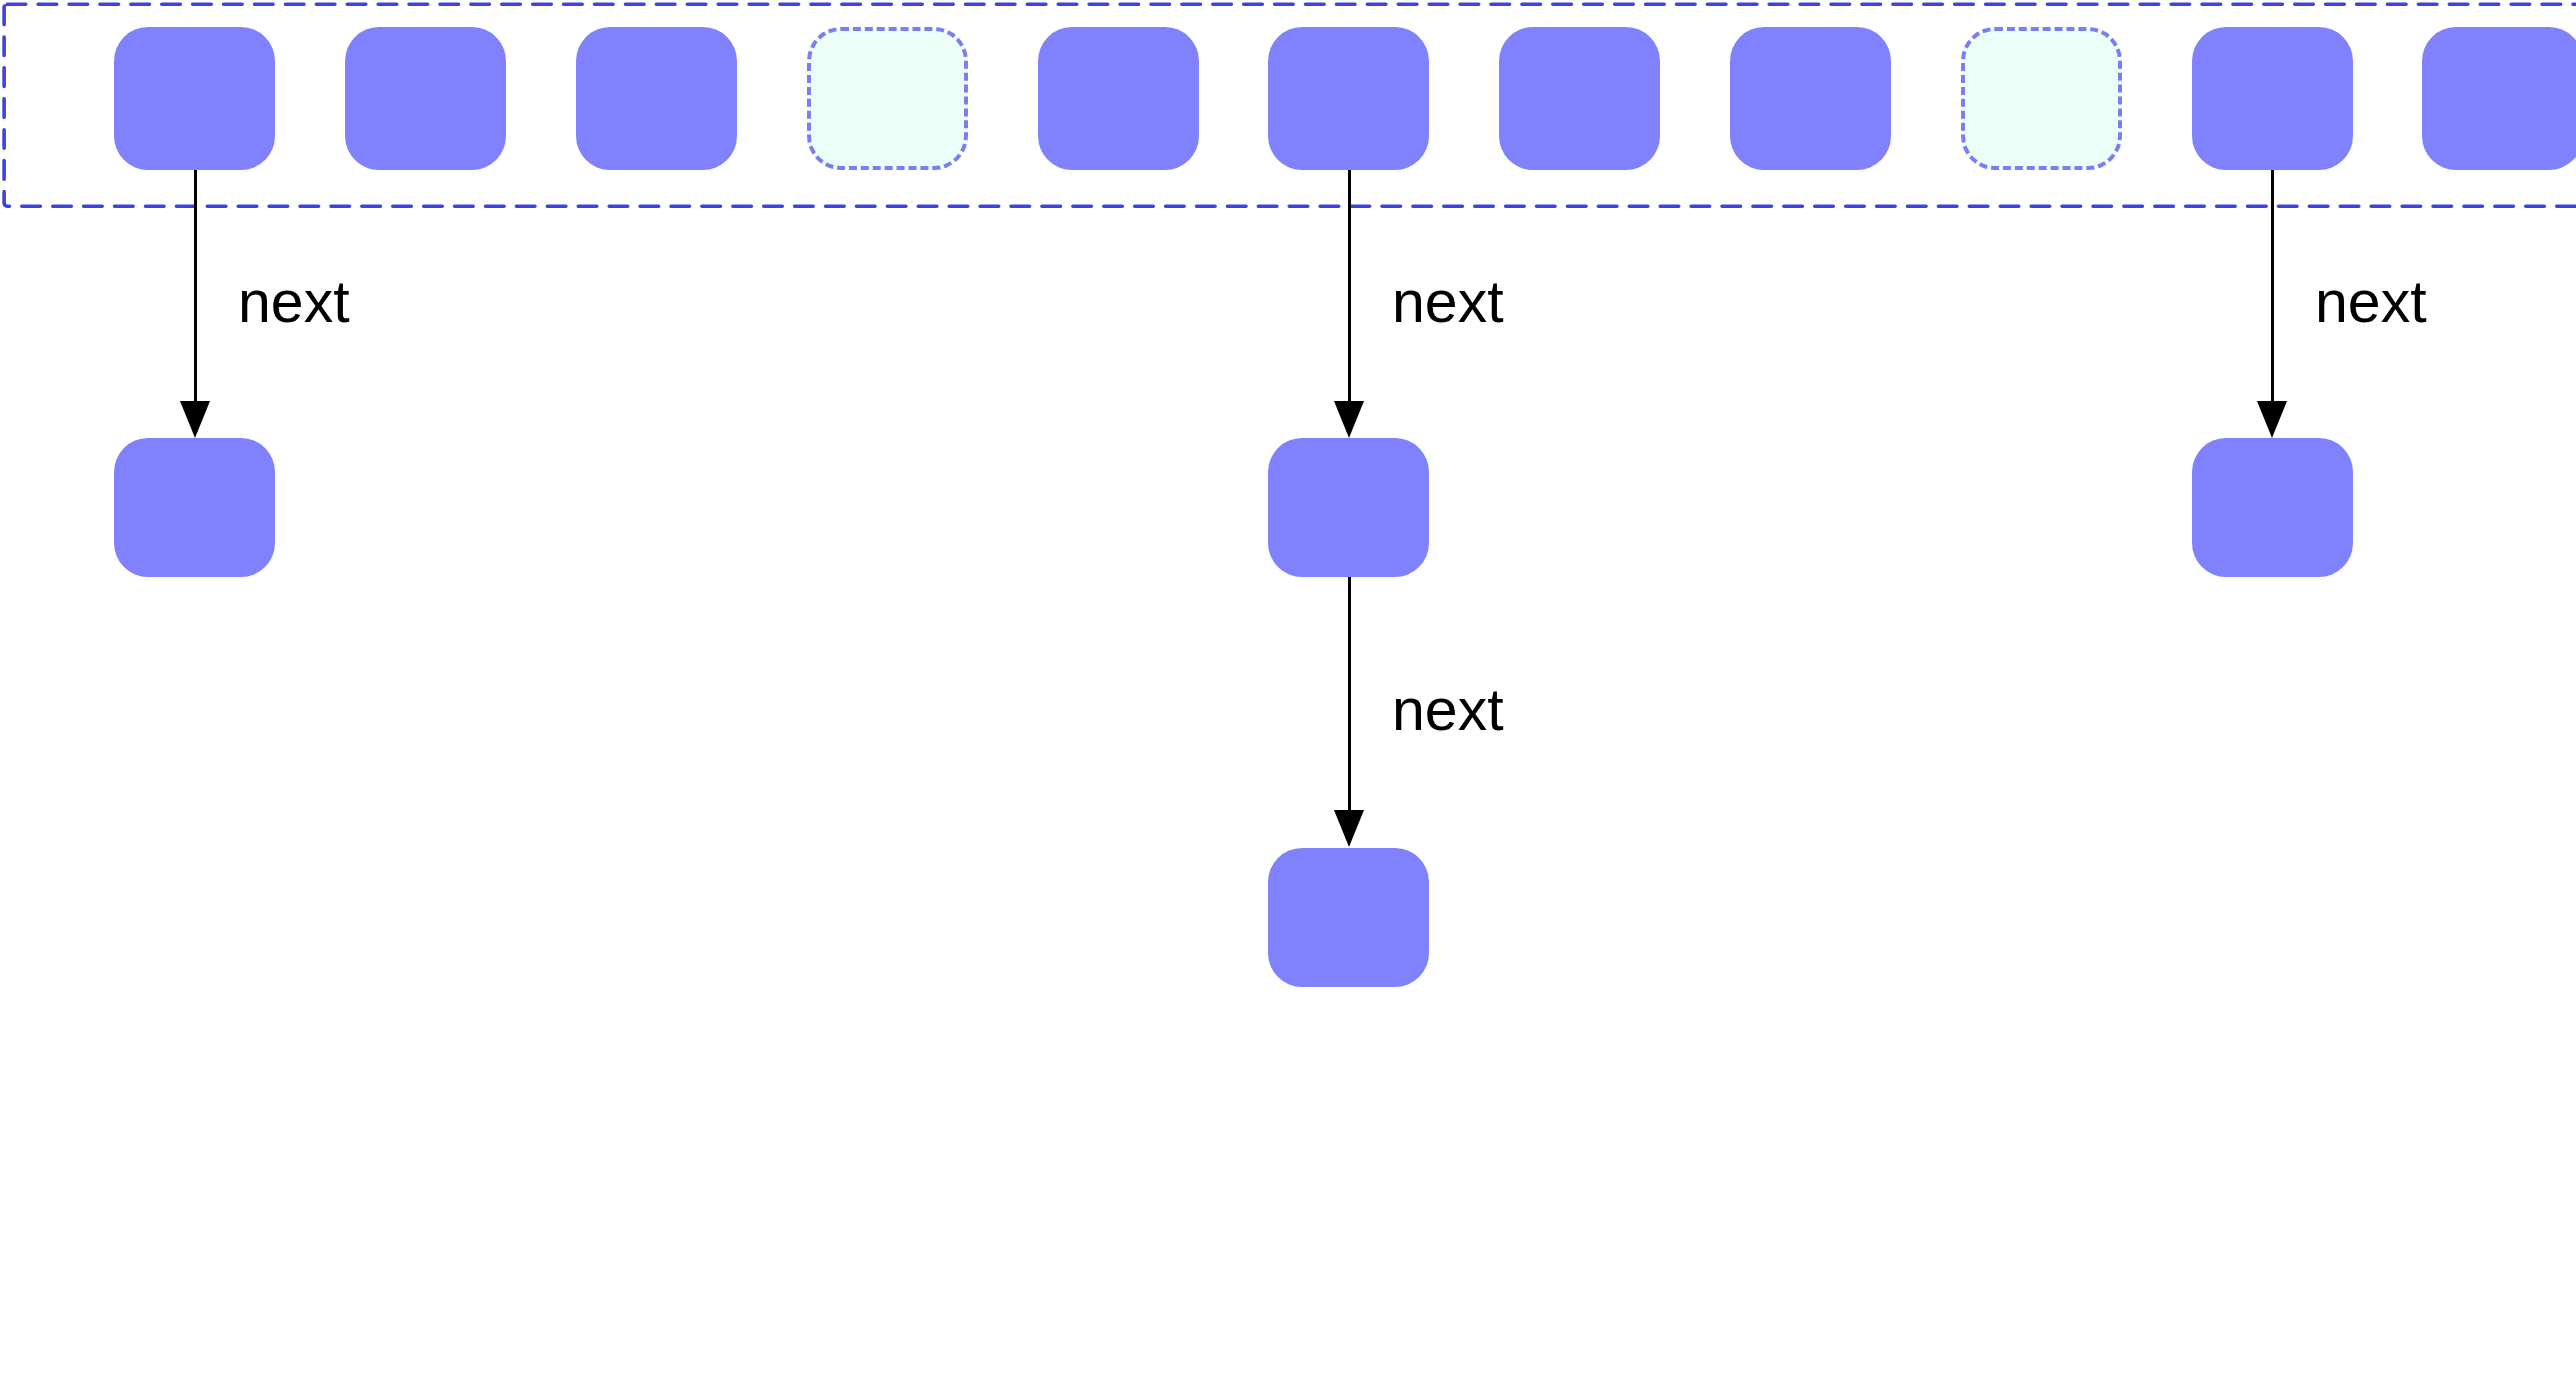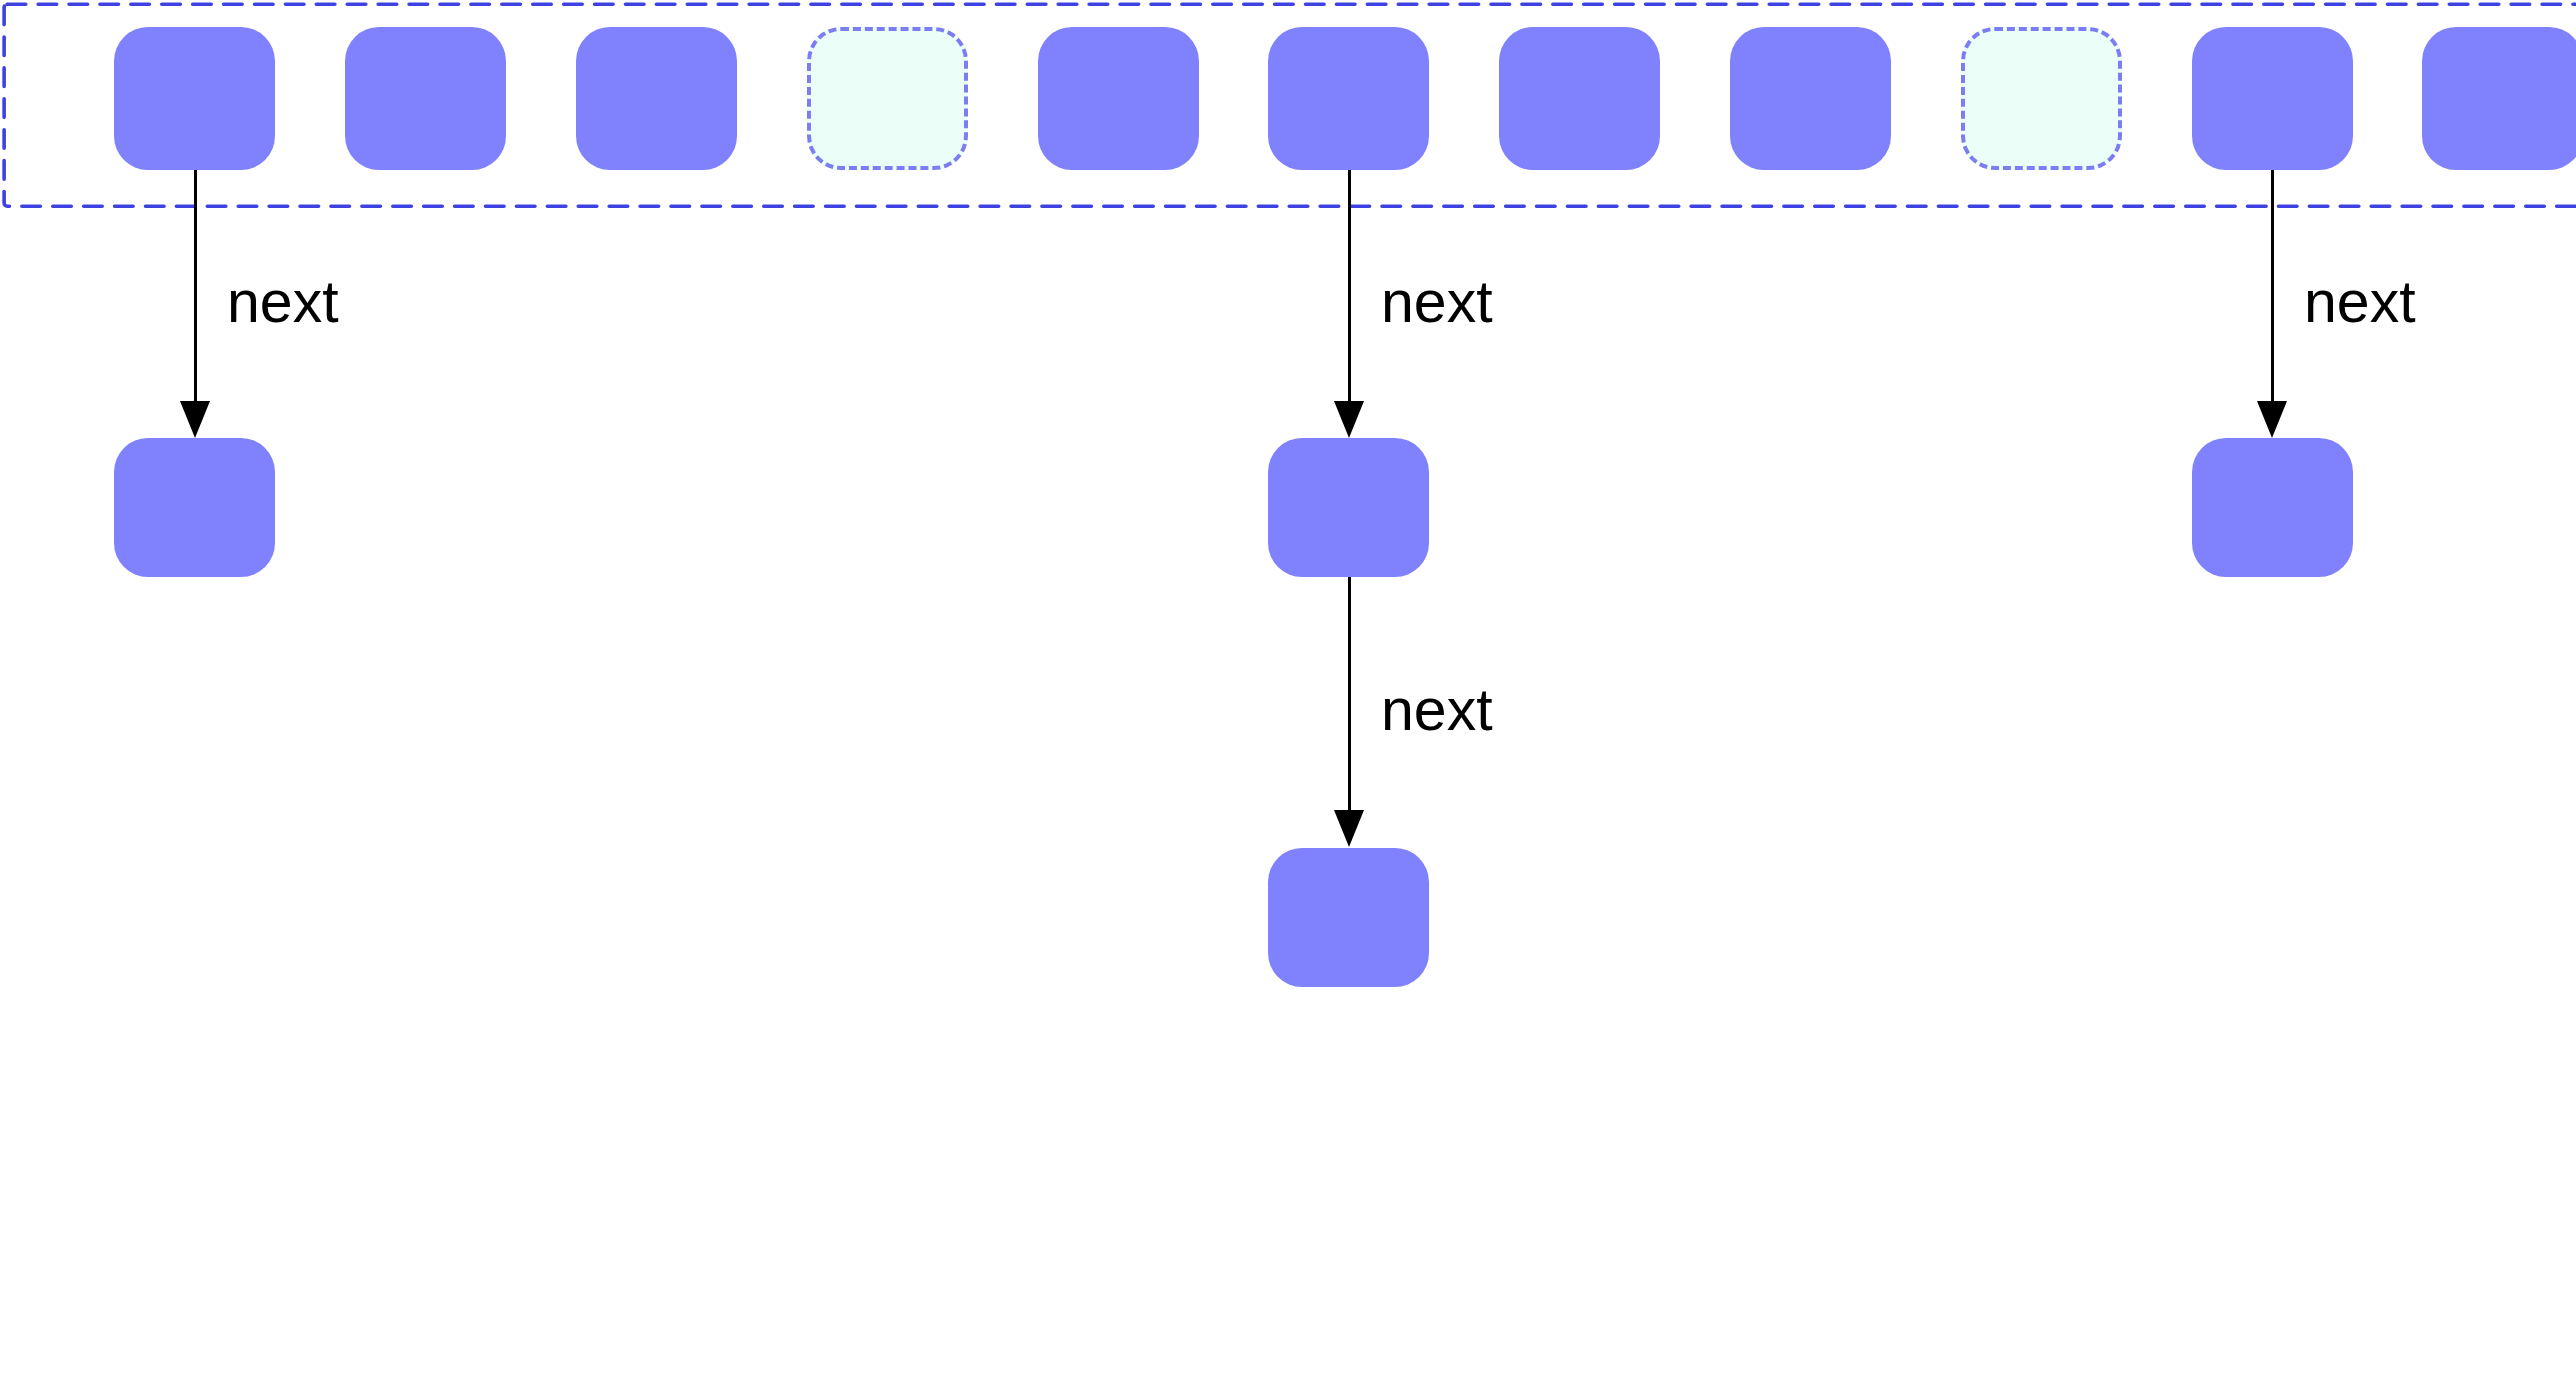--- a/index.html
+++ b/index.html
@@ -11,21 +11,21 @@
   }
   .border-overlay{position:absolute;left:0;top:0;width:3252px;height:1399px;pointer-events:none;}
   .array-rect{fill:none;stroke:var(--array-border);stroke-width:7;stroke-dasharray:36 24;stroke-linecap:round;}
   .bucket{position:absolute;top:27px;width:161px;height:143px;border-radius:34px;background:var(--node-fill);}
   .bucket.empty{background:var(--empty-fill);border:4.1px dashed var(--empty-border);box-sizing:border-box;}
   .node{position:absolute;width:161px;height:139px;border-radius:34px;background:var(--node-fill);}
   .arrow-line{position:absolute;width:3.1px;margin-left:-1.5px;background:var(--arrow);}
   .arrow-head{position:absolute;width:0;height:0;margin-left:-15px;
     border-left:15px solid transparent;border-right:15px solid transparent;
     border-top:37px solid var(--arrow);}
-  .edge-label{position:absolute;font-size:59px;line-height:1;color:var(--label);white-space:nowrap;}
+  .edge-label{position:absolute;font-size:59px;line-height:1;color:var(--label);white-space:nowrap;margin-left:11px;}
 </style>
 </head>
 <body>
 
 <div class="canvas" style="--node-fill: #8081FC; --empty-fill: #ECFEF8; --empty-border: #7B7DF2; --array-border: #3D42E0; --arrow: #000000; --label: #000000; --wm: #D9D9D9;">
   <svg class="border-overlay" viewBox="0 0 6312 2715" width="3252" height="1399">
     <rect class="array-rect" x="8" y="8" width="6295" height="392" rx="6" ry="6"></rect>
   </svg>
 
   <div id="buckets">

